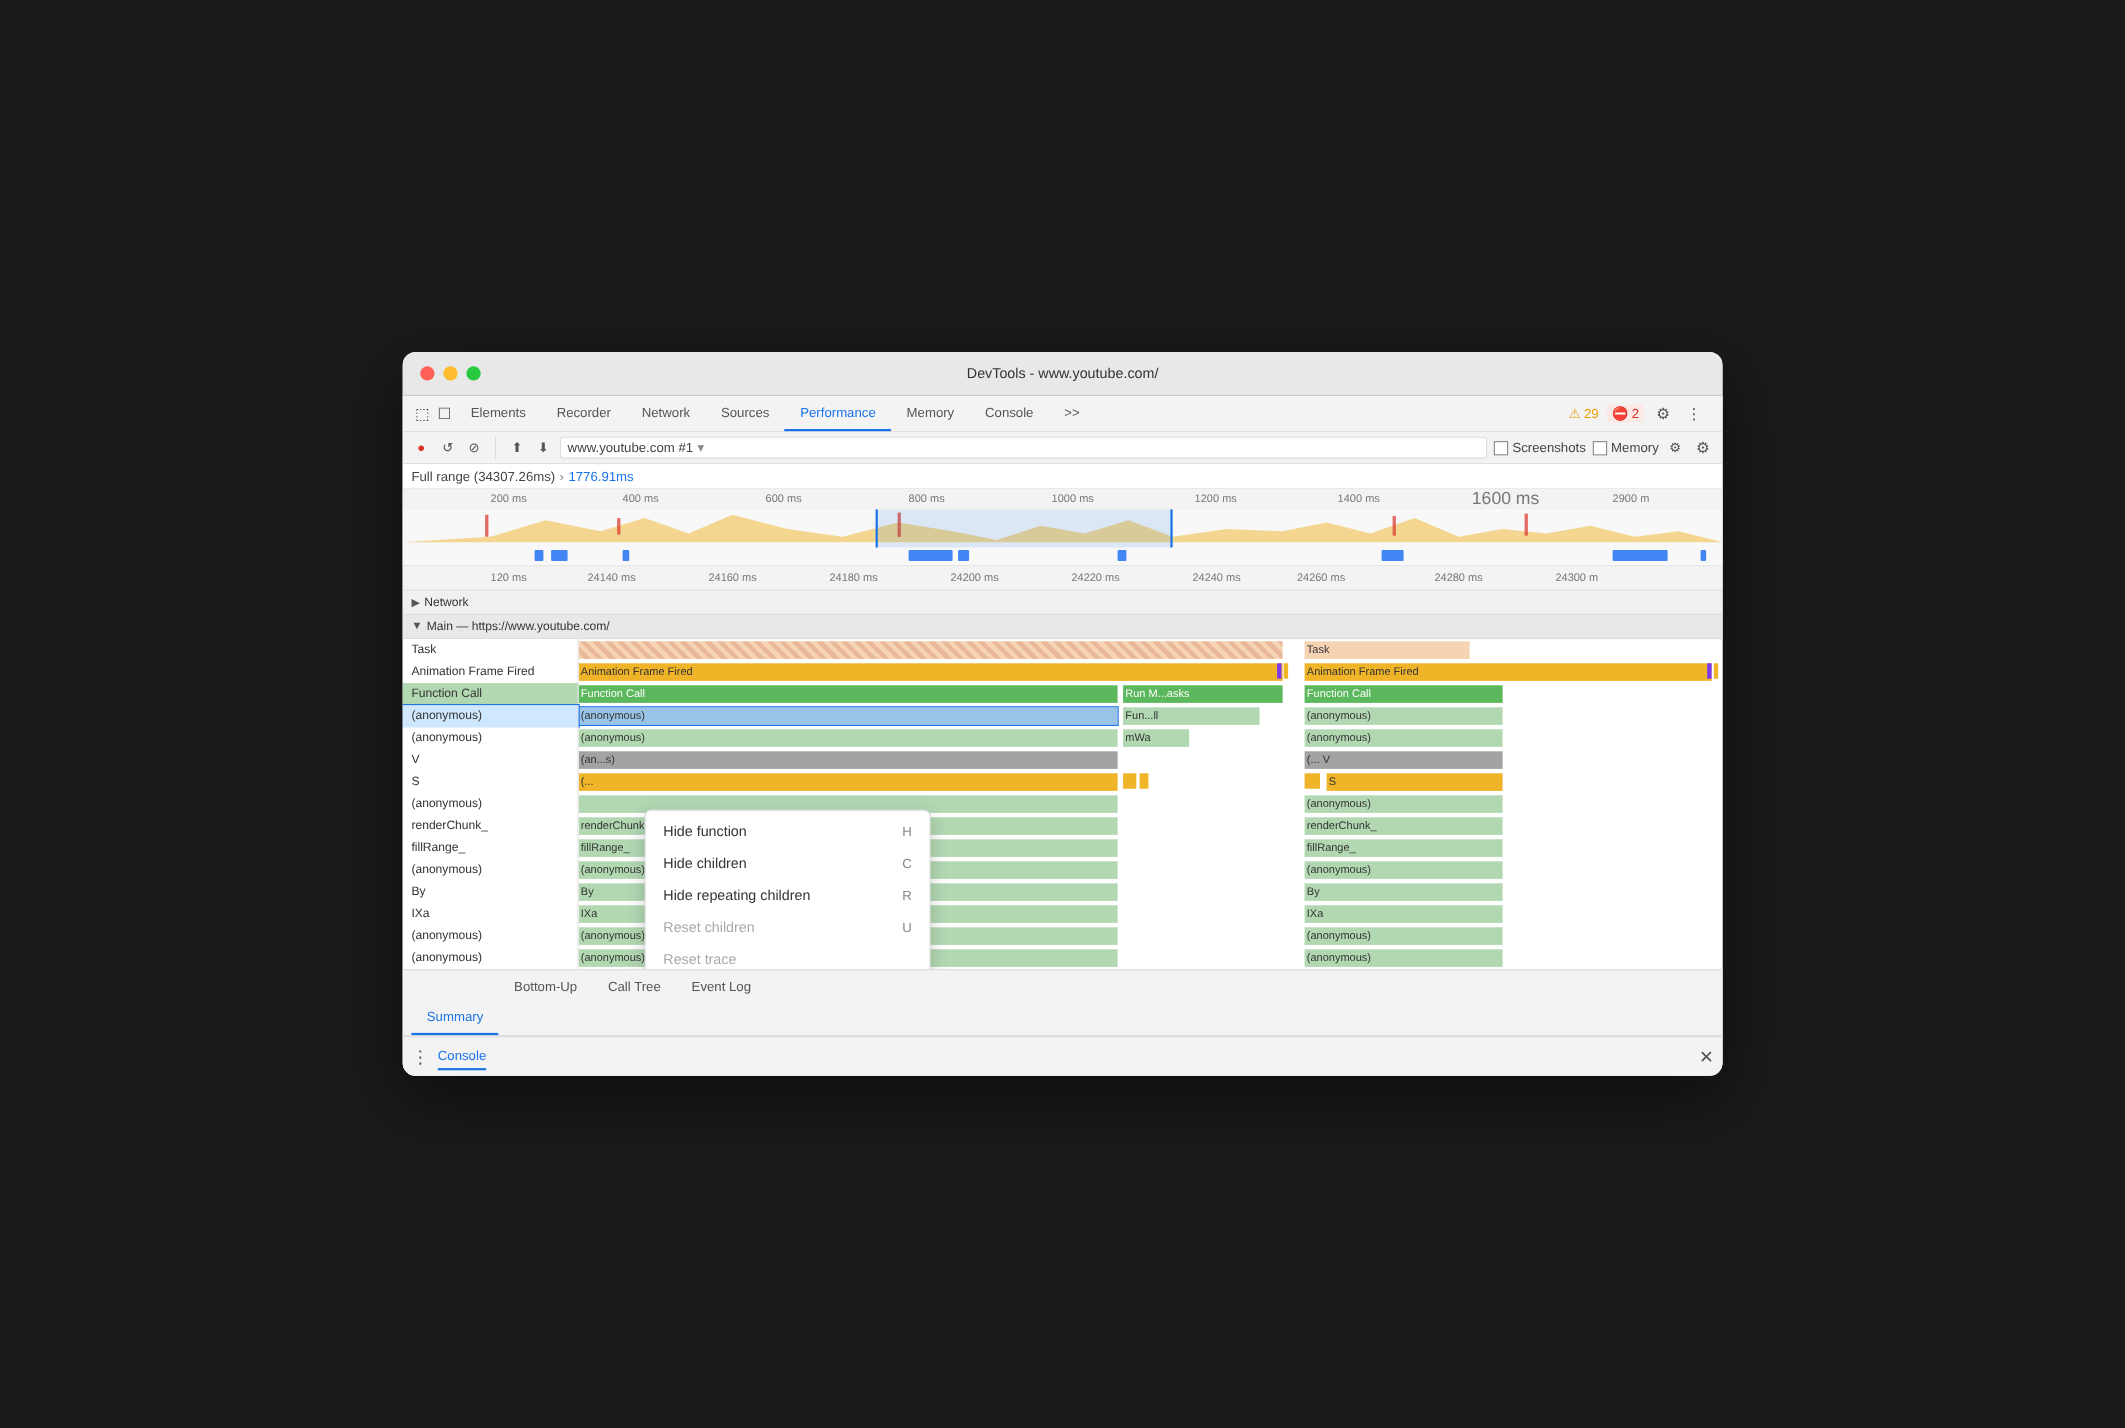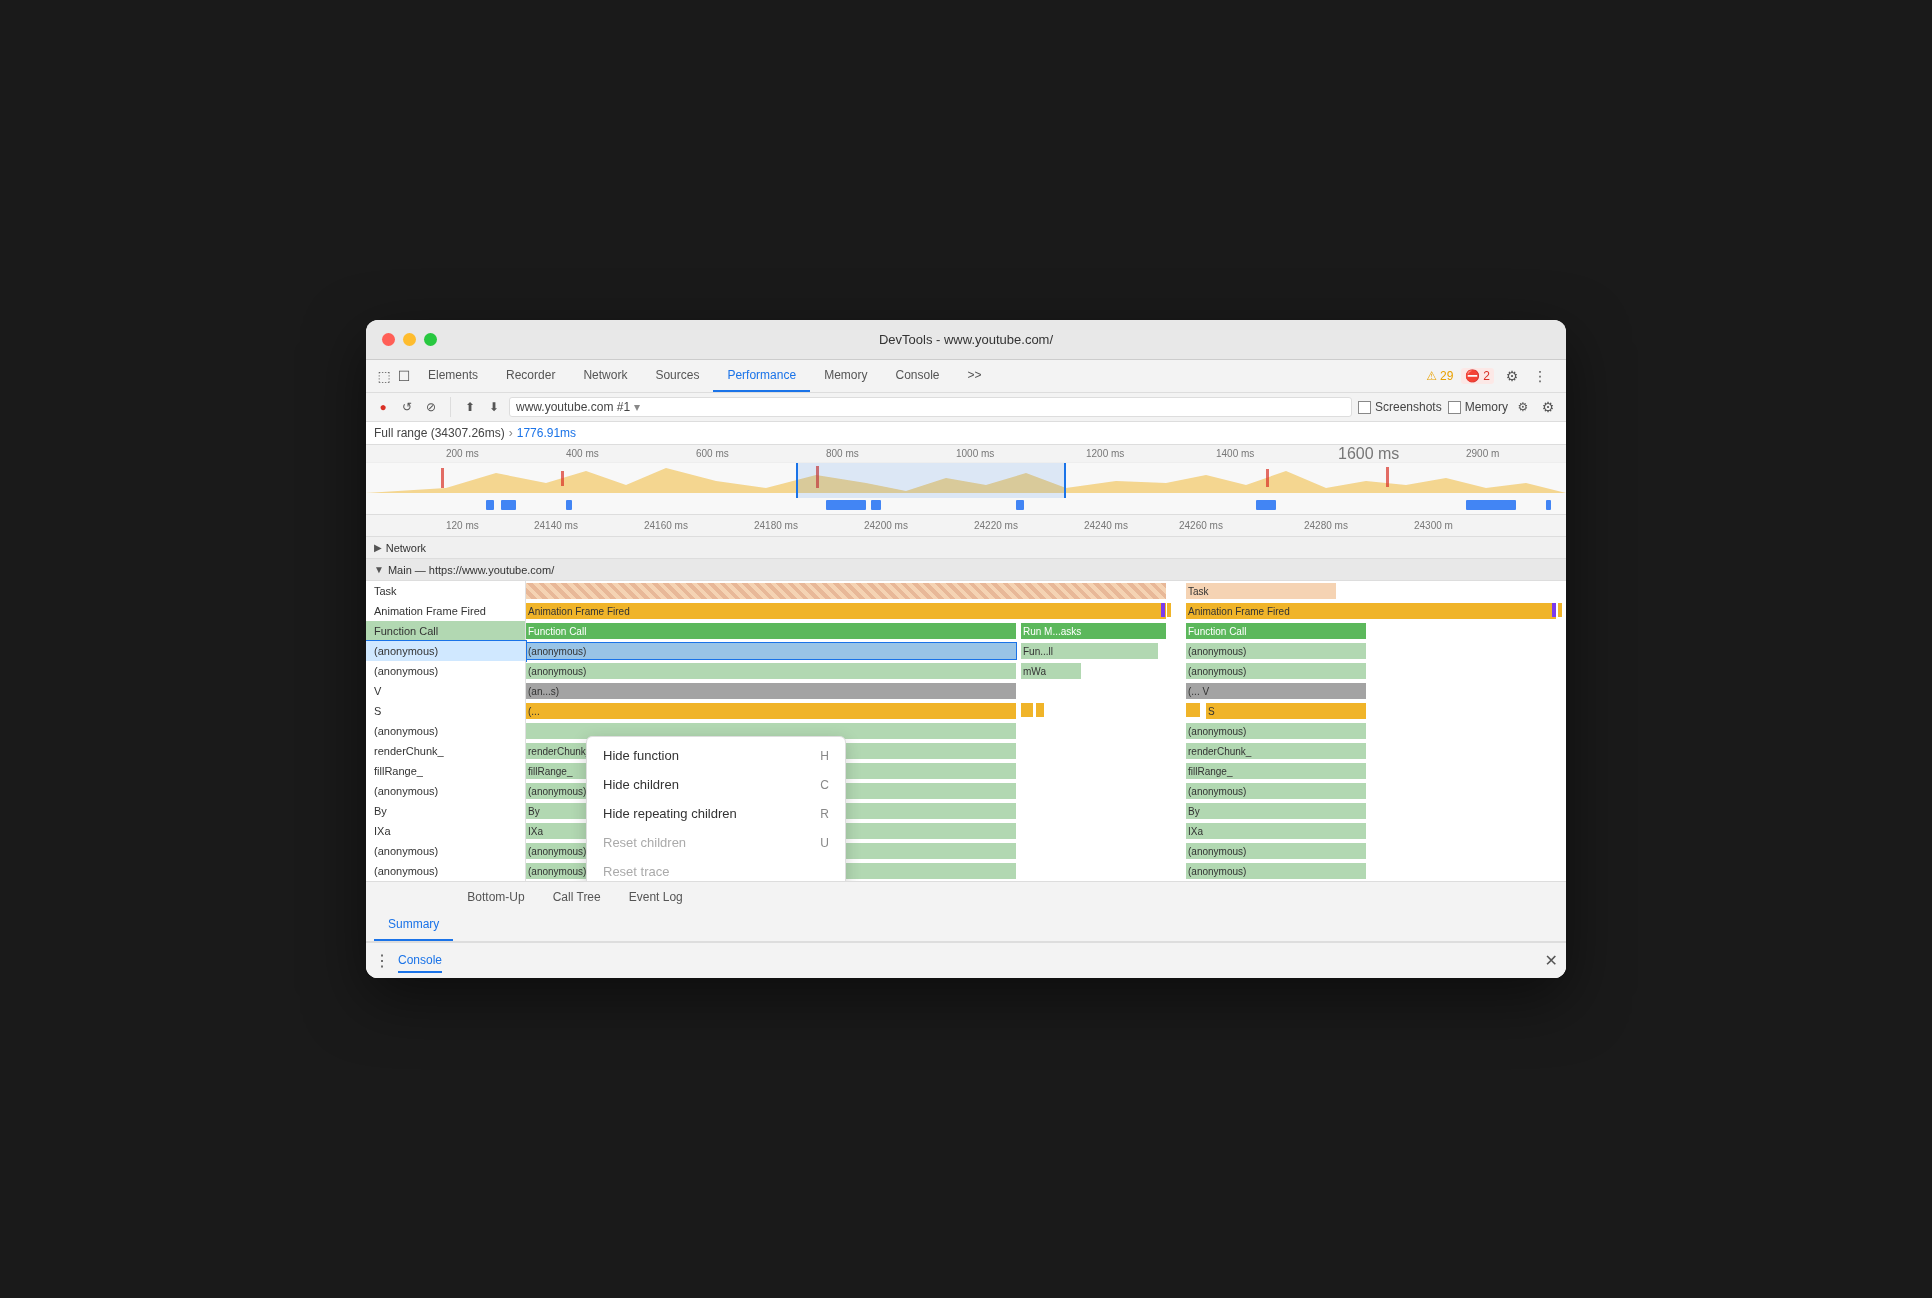--- a/index.html
+++ b/index.html
@@ -507,21 +507,21 @@
           <div class="flame-bar function-bar" style="left:495px; width:145px;">Run M...asks</div>
           <div class="flame-bar function-bar" style="left:660px; width:180px;">Function Call</div>
 
         </div>
       </div>
 
       <div class="flame-row">
         <div class="flame-label selected">(anonymous)</div>
         <div class="flame-content" style="position:relative; height:20px;">
           <div class="flame-bar anon-bar-blue" style="left:0; width:490px; outline:1px solid #1a73e8;">(anonymous)</div>
-          <div class="flame-bar anon-bar" style="left:495px; width:137px;">Fun...ll</div>
+          <div class="flame-bar anon-bar" style="left:495px; width:124px;">Fun...ll</div>
           <div class="flame-bar anon-bar" style="left:660px; width:180px;">(anonymous)</div>
 
         </div>
       </div>
 
       <div class="flame-row">
         <div class="flame-label">(anonymous)</div>
         <div class="flame-content" style="position:relative; height:20px;">
           <div class="flame-bar anon-bar" style="left:0; width:490px;">(anonymous)</div>
           <div class="flame-bar anon-bar" style="left:495px; width:60px;">mWa</div>

